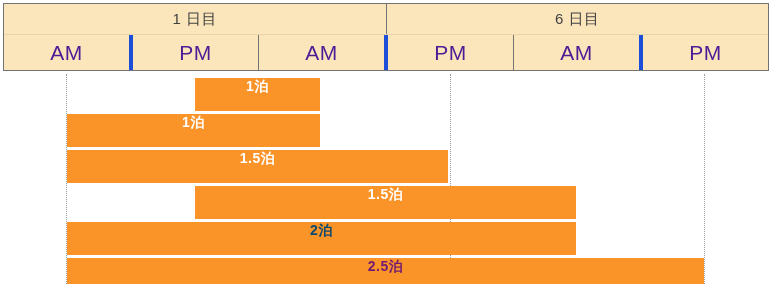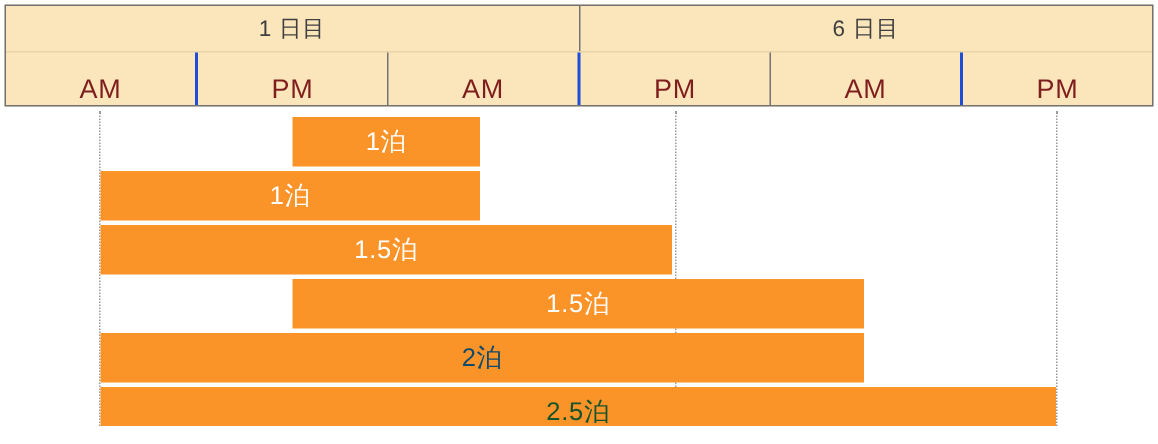--- a/index.html
+++ b/index.html
@@ -53,29 +53,29 @@
     color: #3f3f3f;
     letter-spacing: 0.5px;
     box-sizing: border-box;
   }
   .day-cell + .day-cell {
     border-left: 1px solid #737373;
   }
   .half-cell {
     flex: 1 1 0;
     display: flex;
-    align-items: flex-end;
+    align-items: center;
     justify-content: center;
-    font-size: 18px;
-    color: #7f1d1d;
+    font-size: 21px;
+    color: #4c1d95;
     letter-spacing: 0.5px;
     box-sizing: border-box;
   }
   .half-cell.sep-major { border-left: 1px solid #737373; }
-  .half-cell.sep-minor { border-left: 2px solid #1d4ed8; }
+  .half-cell.sep-minor { border-left: 4px solid #1d4ed8; }
 
   
   .guide {
     position: absolute;
     top: 74px;
     width: 1px;
     height: 218px;
     border-left: 1px dotted #9a9a9a;
   }
 
@@ -85,27 +85,28 @@
     left: 0;
     top: 0;
     width: 772px;
     height: 296px;
   }
   .bar {
     position: absolute;
     height: 33px;
     background: #FA9328;
     display: flex;
-    align-items: center;
+    align-items: flex-start;
     justify-content: center;
     color: #ffffff;
-    font-size: 17px;
+    font-size: 14px;
     letter-spacing: 0.5px;
     box-sizing: border-box;
     white-space: nowrap;
+    font-weight: bold;
   }
 </style>
 </head>
 <body>
 
 <div id="stage">
 
   <div class="schedule-header">
 
     <div class="header-row row-days">
@@ -152,18 +153,18 @@
       </div>
       <div class="bar" style="left: 67px; top: 150px; width: 381px; background: rgb(250, 147, 40); color: rgb(255, 255, 255);">
         <span>1.5泊</span>
       </div>
       <div class="bar" style="left: 195px; top: 186px; width: 381px; background: rgb(250, 147, 40); color: rgb(255, 255, 255);">
         <span>1.5泊</span>
       </div>
       <div class="bar" style="left: 67px; top: 222px; width: 509px; background: rgb(250, 147, 40); color: #0c4a6e;">
         <span>2泊</span>
       </div>
-      <div class="bar" style="left: 67px; top: 258px; width: 637px; background: rgb(250, 147, 40); color: #14532d;">
+      <div class="bar" style="left: 67px; top: 258px; width: 637px; background: rgb(250, 147, 40); color: #701a75;">
         <span>2.5泊</span>
       </div>
     </div>
 
 </div>
 
 </body></html>

